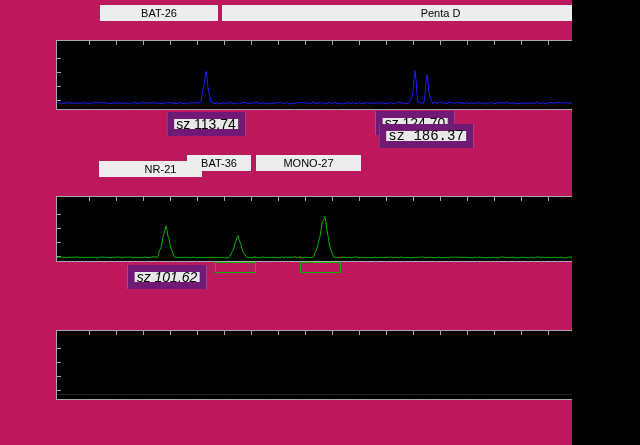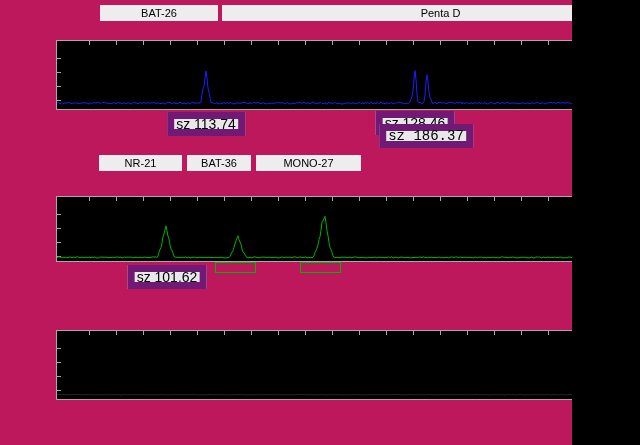--- a/index.html
+++ b/index.html
@@ -76,33 +76,33 @@
     <div class="marker-label" style="left: 100px; top: 5px; width: 118px;">BAT-26</div>
     <div class="marker-label" style="left: 222px; top: 5px; width: 389px; padding-left: 24px;">Penta D</div>
     <div class="panel-frame" style="left: 56px; top: 40px; width: 556px; height: 70px;">
       <div class="ticks-top"></div>
       <div class="ticks-left"></div>
       <svg width="554" height="68" class="trace-svg">
         <polyline points="0,61.8 1,61.4 2,62.5 3,62.8 4,62.6 5,61.6 6,62.6 7,62.4 8,61.6 9,62.4 10,61.9 11,61.5 12,61.3 13,62.1 14,62.5 15,62.2 16,62.2 17,61.9 18,62.5 19,61.5 20,62.8 21,61.6 22,62.9 23,62.4 24,62.2 25,62.0 26,61.9 27,61.8 28,61.7 29,62.3 30,61.5 31,62.9 32,62.9 33,62.3 34,61.4 35,62.8 36,61.6 37,61.9 38,61.5 39,62.3 40,61.6 41,61.6 42,61.9 43,61.8 44,62.5 45,61.4 46,61.6 47,61.5 48,61.8 49,62.1 50,61.7 51,62.5 52,62.6 53,62.1 54,62.6 55,62.3 56,62.1 57,61.4 58,62.3 59,62.7 60,61.8 61,61.7 62,61.3 63,62.9 64,61.7 65,62.7 66,62.4 67,61.5 68,62.4 69,62.9 70,62.2 71,61.5 72,62.0 73,62.9 74,62.9 75,62.4 76,61.3 77,62.1 78,61.8 79,61.8 80,62.2 81,62.8 82,61.9 83,62.2 84,61.2 85,62.8 86,61.5 87,61.6 88,61.9 89,62.8 90,61.5 91,61.9 92,62.0 93,61.8 94,62.2 95,61.7 96,61.9 97,62.0 98,61.3 99,62.9 100,62.3 101,61.8 102,62.0 103,62.5 104,62.5 105,62.3 106,61.7 107,62.5 108,62.9 109,62.8 110,61.3 111,61.4 112,61.5 113,61.5 114,62.2 115,62.4 116,62.4 117,61.2 118,62.9 119,61.6 120,63.0 121,62.3 122,61.9 123,61.3 124,61.7 125,62.4 126,62.7 127,62.1 128,62.5 129,62.8 130,62.7 131,61.4 132,62.7 133,62.9 134,61.9 135,61.6 136,61.8 137,61.6 138,62.3 139,62.3 140,61.4 141,62.3 142,61.8 143,62.1 144,60.4 145,53.3 146,47.9 147,45.2 148,37.0 149,30.0 150,37.3 151,47.4 152,51.4 153,56.9 154,61.5 155,61.6 156,61.7 157,62.4 158,62.9 159,61.6 160,62.1 161,62.5 162,62.8 163,62.9 164,61.8 165,62.7 166,62.1 167,61.6 168,62.3 169,62.6 170,61.3 171,62.7 172,61.8 173,61.9 174,61.4 175,62.7 176,62.7 177,62.9 178,62.6 179,62.8 180,61.3 181,62.6 182,61.7 183,62.8 184,61.9 185,62.0 186,61.4 187,61.7 188,61.2 189,61.7 190,62.9 191,62.3 192,62.9 193,61.3 194,62.7 195,62.6 196,61.4 197,61.5 198,61.7 199,62.4 200,61.7 201,61.3 202,62.0 203,62.5 204,62.4 205,62.8 206,61.3 207,62.6 208,62.4 209,62.9 210,62.8 211,61.8 212,62.8 213,62.3 214,62.1 215,62.1 216,62.2 217,62.5 218,61.9 219,61.7 220,62.2 221,61.3 222,61.8 223,62.3 224,61.5 225,61.9 226,62.1 227,61.8 228,62.9 229,62.6 230,61.3 231,62.3 232,63.0 233,62.8 234,62.9 235,62.6 236,62.2 237,62.3 238,62.5 239,62.1 240,61.4 241,61.9 242,61.9 243,61.3 244,61.9 245,62.6 246,61.3 247,61.6 248,61.7 249,62.4 250,62.2 251,61.9 252,62.0 253,62.9 254,62.7 255,61.2 256,61.2 257,61.3 258,62.9 259,61.7 260,62.4 261,62.7 262,61.8 263,61.8 264,61.6 265,62.6 266,62.3 267,62.6 268,61.6 269,63.0 270,63.0 271,61.6 272,61.5 273,62.1 274,61.8 275,62.4 276,62.8 277,61.6 278,61.3 279,62.4 280,61.9 281,63.0 282,62.1 283,62.0 284,63.0 285,63.0 286,63.0 287,62.4 288,62.3 289,62.2 290,62.2 291,61.3 292,62.6 293,61.8 294,62.8 295,61.7 296,62.1 297,62.3 298,62.1 299,62.5 300,62.8 301,61.5 302,62.0 303,61.7 304,62.7 305,61.9 306,61.9 307,63.0 308,61.4 309,62.5 310,61.8 311,61.4 312,62.9 313,61.9 314,61.3 315,62.3 316,62.5 317,62.1 318,61.8 319,63.0 320,61.3 321,62.4 322,62.5 323,61.6 324,61.5 325,62.1 326,62.4 327,62.0 328,62.9 329,63.0 330,61.4 331,62.2 332,62.4 333,62.5 334,61.3 335,61.9 336,62.8 337,62.8 338,62.4 339,61.4 340,62.5 341,61.5 342,61.3 343,61.4 344,61.9 345,61.7 346,62.3 347,62.9 348,61.9 349,62.8 350,61.9 351,62.9 352,61.9 353,61.0 354,58.3 355,55.3 356,50.1 357,38.3 358,29.6 359,38.2 360,53.0 361,61.1 362,61.3 363,61.6 364,61.9 365,62.9 366,62.4 367,60.4 368,54.3 369,41.0 370,33.7 371,40.8 372,51.3 373,56.6 374,58.5 375,61.0 376,62.9 377,61.6 378,61.4 379,62.2 380,63.0 381,61.5 382,61.6 383,61.3 384,61.5 385,62.4 386,61.3 387,62.2 388,62.0 389,62.2 390,62.9 391,61.3 392,61.5 393,61.2 394,61.6 395,61.9 396,61.6 397,61.9 398,62.8 399,61.7 400,61.5 401,61.7 402,62.4 403,61.6 404,61.2 405,63.0 406,61.3 407,62.6 408,62.7 409,61.8 410,61.4 411,62.6 412,62.1 413,62.4 414,62.0 415,61.7 416,62.9 417,62.0 418,61.6 419,62.2 420,61.6 421,62.7 422,61.3 423,62.1 424,62.6 425,61.4 426,62.6 427,62.3 428,61.6 429,62.4 430,62.9 431,63.0 432,62.6 433,61.7 434,61.2 435,62.4 436,61.8 437,62.8 438,62.8 439,62.2 440,61.5 441,61.4 442,62.3 443,62.1 444,62.7 445,61.2 446,61.8 447,62.4 448,62.0 449,61.9 450,61.5 451,61.9 452,61.6 453,63.0 454,62.1 455,61.8 456,62.4 457,61.8 458,61.9 459,62.6 460,62.1 461,62.9 462,62.9 463,62.1 464,62.3 465,62.4 466,61.2 467,62.8 468,62.4 469,62.2 470,62.0 471,61.9 472,62.6 473,62.8 474,62.1 475,61.6 476,62.4 477,62.2 478,62.0 479,62.1 480,61.4 481,61.3 482,62.8 483,62.7 484,62.4 485,62.1 486,61.6 487,62.7 488,62.7 489,62.8 490,61.4 491,62.1 492,61.9 493,61.5 494,61.3 495,61.9 496,62.1 497,61.5 498,61.9 499,62.5 500,61.8 501,61.3 502,61.9 503,61.5 504,62.7 505,61.5 506,61.6 507,62.0 508,62.2 509,61.5 510,62.0 511,61.6 512,62.1 513,61.8 514,62.3 515,62.8 516,62.6 517,62.0 518,62.6 519,61.8 520,61.6 521,62.8 522,62.2 523,62.3 524,62.6 525,61.4 526,61.4 527,62.9 528,62.1 529,61.8 530,61.3 531,61.8 532,62.7 533,62.4 534,61.6 535,61.7 536,61.9 537,62.5 538,61.5 539,62.5 540,61.9 541,61.4 542,61.8 543,62.7 544,62.5 545,62.7 546,62.4 547,62.1 548,62.4 549,62.0 550,61.5 551,62.2 552,62.6 553,61.5 554,61.2" fill="none" stroke="#1e1eff" stroke-width="1"></polyline>
       </svg>
     </div>
     <div class="peak-label" style="left: 206px; top: 112px;">sz 113.74</div>
-    <div class="peak-label" style="left: 415px; top: 111px;">sz 128.46</div>
+    <div class="peak-label" style="left: 415px; top: 111px;">sz 124.70</div>
     <div class="peak-label" style="left: 426px; top: 124px; font-family: Liberation Mono, monospace;">sz 186.37</div>
-    <div class="marker-label" style="left: 99px; top: 155px; width: 83px;">NR-21</div>
+    <div class="marker-label" style="left: 99px; top: 161px; width: 83px; padding-left: 20px;">NR-21</div>
     <div class="marker-label" style="left: 187px; top: 155px; width: 64px;">BAT-36</div>
     <div class="marker-label" style="left: 256px; top: 155px; width: 105px;">MONO-27</div>
     <div class="panel-frame" style="left: 56px; top: 196px; width: 556px; height: 66px;">
       <div class="ticks-top"></div>
       <div class="ticks-left"></div>
       <svg width="554" height="64" class="trace-svg">
         <polyline points="0,60.8 1,59.9 2,60.0 3,60.2 4,60.3 5,60.4 6,60.3 7,60.2 8,60.5 9,60.9 10,60.3 11,61.0 12,60.0 13,60.0 14,60.2 15,60.9 16,60.1 17,60.0 18,60.6 19,60.1 20,59.9 21,59.8 22,60.6 23,60.6 24,60.5 25,60.0 26,60.4 27,60.9 28,60.2 29,60.0 30,60.6 31,60.6 32,60.1 33,60.2 34,60.8 35,60.2 36,60.4 37,60.3 38,59.9 39,60.8 40,61.0 41,60.9 42,60.8 43,59.9 44,60.4 45,59.9 46,60.2 47,60.3 48,60.1 49,60.2 50,60.2 51,60.8 52,60.5 53,60.6 54,60.4 55,60.7 56,59.9 57,60.6 58,60.3 59,60.1 60,60.0 61,59.9 62,60.5 63,60.2 64,60.3 65,60.8 66,60.9 67,59.8 68,60.3 69,60.3 70,60.3 71,59.9 72,60.4 73,60.0 74,60.1 75,60.6 76,60.9 77,60.6 78,60.4 79,60.0 80,60.7 81,60.6 82,60.6 83,60.1 84,60.6 85,60.8 86,60.6 87,60.0 88,60.1 89,60.4 90,60.5 91,60.6 92,60.4 93,60.7 94,60.4 95,60.0 96,59.8 97,60.2 98,59.8 99,59.9 100,60.6 101,59.0 102,55.3 103,52.4 104,50.7 105,46.0 106,39.9 107,36.8 108,33.0 109,28.8 110,33.6 111,39.2 112,41.9 113,47.9 114,51.9 115,53.5 116,56.2 117,59.3 118,60.0 119,60.3 120,60.3 121,60.5 122,60.2 123,60.7 124,60.1 125,60.7 126,59.9 127,60.8 128,60.1 129,59.9 130,60.9 131,60.3 132,60.0 133,61.0 134,60.8 135,60.0 136,60.6 137,59.9 138,60.3 139,60.6 140,60.7 141,60.6 142,60.3 143,60.3 144,60.4 145,60.5 146,60.6 147,60.2 148,60.7 149,60.0 150,60.9 151,60.3 152,60.2 153,60.8 154,60.1 155,60.8 156,60.4 157,60.7 158,60.2 159,60.6 160,60.6 161,60.1 162,60.9 163,60.3 164,60.1 165,60.7 166,60.5 167,61.0 168,60.7 169,60.9 170,60.9 171,60.4 172,60.6 173,59.4 174,57.0 175,55.1 176,53.7 177,50.3 178,46.7 179,43.8 180,41.1 181,38.8 182,42.6 183,45.0 184,47.4 185,52.0 186,55.1 187,55.9 188,57.8 189,59.5 190,60.3 191,60.6 192,60.9 193,60.1 194,60.6 195,61.0 196,60.2 197,59.9 198,59.9 199,60.1 200,60.6 201,60.7 202,60.6 203,60.9 204,60.5 205,60.0 206,60.2 207,60.1 208,60.2 209,60.6 210,60.1 211,60.6 212,60.3 213,60.1 214,60.8 215,60.0 216,60.7 217,60.2 218,60.4 219,60.2 220,60.8 221,61.0 222,60.6 223,60.9 224,60.1 225,60.1 226,60.0 227,60.8 228,60.7 229,59.9 230,60.2 231,60.5 232,60.2 233,60.2 234,60.4 235,60.4 236,60.3 237,59.9 238,59.9 239,60.0 240,60.8 241,60.7 242,60.0 243,60.2 244,59.9 245,61.0 246,60.1 247,60.6 248,60.1 249,59.9 250,61.0 251,60.4 252,60.3 253,60.7 254,60.2 255,60.8 256,60.0 257,58.8 258,55.5 259,53.6 260,51.1 261,47.5 262,42.6 263,39.7 264,33.2 265,25.2 266,24.0 267,21.7 268,19.4 269,25.9 270,33.8 271,38.7 272,45.3 273,50.5 274,52.6 275,55.6 276,58.5 277,60.3 278,60.1 279,60.7 280,60.1 281,60.6 282,60.4 283,60.9 284,60.3 285,60.0 286,60.4 287,60.1 288,60.3 289,60.3 290,60.5 291,60.7 292,60.2 293,60.0 294,60.7 295,60.8 296,60.3 297,59.9 298,60.3 299,59.9 300,60.1 301,60.7 302,60.6 303,60.8 304,60.3 305,60.6 306,60.4 307,60.9 308,60.8 309,60.7 310,60.9 311,60.6 312,60.1 313,61.0 314,60.6 315,60.4 316,60.6 317,60.5 318,59.9 319,60.5 320,60.9 321,60.5 322,60.2 323,60.1 324,60.6 325,60.4 326,60.0 327,60.9 328,60.5 329,60.1 330,60.7 331,60.1 332,59.9 333,60.9 334,59.8 335,60.1 336,61.0 337,60.5 338,60.2 339,60.4 340,60.3 341,60.9 342,61.0 343,59.9 344,60.5 345,59.9 346,60.2 347,60.9 348,60.3 349,60.5 350,60.4 351,60.4 352,60.4 353,60.9 354,61.0 355,60.5 356,60.7 357,60.3 358,60.4 359,60.5 360,60.2 361,60.8 362,59.8 363,60.3 364,60.0 365,60.6 366,60.0 367,59.8 368,61.0 369,60.0 370,61.0 371,60.6 372,59.9 373,60.7 374,60.2 375,60.3 376,60.7 377,60.3 378,60.7 379,60.6 380,60.5 381,60.7 382,59.9 383,60.4 384,61.0 385,60.4 386,60.5 387,60.9 388,60.5 389,60.5 390,60.1 391,60.9 392,60.9 393,60.4 394,59.9 395,60.2 396,60.2 397,60.5 398,60.1 399,60.1 400,59.9 401,60.3 402,60.8 403,59.9 404,60.1 405,60.7 406,60.2 407,60.4 408,60.4 409,60.0 410,60.6 411,60.6 412,60.3 413,60.1 414,60.9 415,60.5 416,61.0 417,60.7 418,60.0 419,60.3 420,60.8 421,60.7 422,59.8 423,60.6 424,59.9 425,60.4 426,60.8 427,60.5 428,60.3 429,61.0 430,60.9 431,60.2 432,60.6 433,60.5 434,60.8 435,60.3 436,60.2 437,60.4 438,60.9 439,60.4 440,60.9 441,60.6 442,60.9 443,60.6 444,60.1 445,59.8 446,60.1 447,60.2 448,60.3 449,60.4 450,60.3 451,60.7 452,60.7 453,60.0 454,60.4 455,60.6 456,59.8 457,60.3 458,60.8 459,60.7 460,60.8 461,60.8 462,60.7 463,60.5 464,60.1 465,60.7 466,59.9 467,60.6 468,60.1 469,61.0 470,60.6 471,60.9 472,60.8 473,60.9 474,60.1 475,60.2 476,60.8 477,60.8 478,60.9 479,59.9 480,60.2 481,60.0 482,60.1 483,60.1 484,60.8 485,61.0 486,60.1 487,60.2 488,60.7 489,60.8 490,60.1 491,60.1 492,60.5 493,60.2 494,60.9 495,59.9 496,61.0 497,60.3 498,59.8 499,60.9 500,60.3 501,60.9 502,60.5 503,60.2 504,60.1 505,60.6 506,60.9 507,60.7 508,60.7 509,60.6 510,61.0 511,60.3 512,59.9 513,60.3 514,60.0 515,60.9 516,60.7 517,60.6 518,60.5 519,60.5 520,60.4 521,60.8 522,60.3 523,60.0 524,60.0 525,60.8 526,60.2 527,60.0 528,60.3 529,60.5 530,60.2 531,60.8 532,60.3 533,60.3 534,60.5 535,60.5 536,60.9 537,60.2 538,60.3 539,60.3 540,60.5 541,60.7 542,60.4 543,60.9 544,59.8 545,60.7 546,61.0 547,60.8 548,60.7 549,60.2 550,60.8 551,59.8 552,60.4 553,60.4 554,60.1" fill="none" stroke="#00b400" stroke-width="1"></polyline>
       </svg>
     </div>
-    <div class="peak-label" style="left: 167px; top: 265px;">sz 101.62</div>
+    <div class="peak-label" style="left: 167px; top: 265px; font-style: italic;">sz 101.62</div>
     <div class="bin-box" style="left: 215px; top: 262px; width: 41px; height: 11px; border-color: rgb(0, 180, 0);"></div>
     <div class="bin-box" style="left: 300px; top: 262px; width: 41px; height: 11px; border-color: rgb(0, 180, 0);"></div>
     <div class="panel-frame" style="left: 56px; top: 330px; width: 556px; height: 70px;">
       <div class="ticks-top"></div>
       <div class="ticks-left"></div>
       <svg width="554" height="68" class="trace-svg">
         <polyline points="0,63.6 1,63.6 2,63.4 3,63.6 4,63.5 5,63.8 6,63.4 7,63.6 8,63.6 9,63.5 10,63.5 11,63.9 12,63.5 13,63.8 14,63.7 15,63.8 16,63.4 17,63.5 18,63.5 19,63.4 20,63.6 21,63.7 22,63.6 23,63.7 24,64.0 25,63.6 26,63.6 27,63.6 28,63.8 29,63.6 30,63.5 31,63.4 32,63.5 33,63.9 34,63.9 35,63.6 36,63.5 37,63.9 38,63.8 39,63.8 40,63.7 41,63.6 42,64.0 43,63.7 44,63.6 45,63.8 46,63.6 47,63.9 48,63.5 49,63.7 50,63.9 51,63.5 52,63.9 53,63.8 54,63.6 55,63.8 56,63.4 57,63.4 58,63.9 59,63.6 60,63.5 61,63.8 62,63.6 63,64.0 64,64.0 65,63.8 66,63.6 67,63.5 68,63.8 69,63.7 70,63.9 71,63.5 72,63.7 73,63.8 74,63.7 75,63.7 76,63.5 77,63.7 78,63.6 79,63.4 80,63.7 81,63.6 82,63.8 83,63.6 84,63.7 85,63.9 86,63.7 87,63.4 88,64.0 89,63.7 90,63.8 91,63.9 92,63.4 93,64.0 94,63.8 95,63.8 96,63.7 97,63.7 98,63.9 99,64.0 100,63.7 101,63.6 102,63.9 103,63.8 104,63.7 105,63.7 106,63.5 107,63.5 108,64.0 109,63.9 110,63.8 111,63.7 112,63.6 113,63.9 114,63.9 115,64.0 116,63.5 117,63.7 118,63.7 119,63.5 120,63.5 121,63.7 122,63.7 123,63.5 124,63.7 125,63.9 126,63.6 127,63.5 128,63.7 129,63.5 130,64.0 131,63.5 132,63.6 133,63.7 134,63.8 135,63.5 136,63.7 137,63.6 138,63.7 139,63.6 140,63.8 141,64.0 142,63.9 143,63.7 144,63.9 145,63.6 146,63.6 147,64.0 148,63.8 149,63.8 150,63.9 151,63.5 152,63.5 153,63.4 154,63.7 155,63.6 156,63.5 157,63.6 158,63.9 159,63.8 160,63.6 161,63.6 162,63.7 163,63.9 164,63.5 165,63.9 166,63.7 167,63.5 168,63.7 169,64.0 170,63.9 171,63.9 172,63.8 173,63.8 174,63.8 175,63.7 176,63.5 177,63.8 178,63.9 179,63.5 180,63.5 181,63.5 182,63.5 183,63.8 184,63.6 185,63.9 186,63.5 187,63.8 188,63.7 189,63.9 190,64.0 191,63.9 192,63.7 193,63.8 194,63.8 195,63.8 196,63.7 197,63.5 198,63.9 199,63.9 200,63.6 201,63.8 202,63.6 203,63.7 204,63.9 205,63.8 206,63.5 207,63.9 208,63.6 209,63.5 210,63.5 211,64.0 212,63.4 213,63.8 214,63.5 215,63.6 216,63.8 217,63.6 218,63.7 219,63.9 220,63.6 221,63.5 222,63.8 223,63.8 224,63.5 225,64.0 226,63.9 227,63.8 228,63.5 229,63.6 230,63.8 231,63.9 232,63.9 233,63.7 234,63.7 235,63.5 236,63.8 237,64.0 238,63.7 239,63.4 240,63.8 241,63.8 242,63.4 243,63.5 244,63.6 245,63.5 246,63.4 247,63.9 248,63.5 249,63.4 250,63.9 251,63.8 252,63.7 253,64.0 254,63.4 255,63.5 256,63.9 257,64.0 258,63.8 259,63.9 260,63.4 261,63.7 262,63.9 263,63.9 264,63.5 265,63.6 266,64.0 267,63.6 268,63.8 269,64.0 270,63.8 271,63.9 272,63.7 273,63.7 274,63.4 275,64.0 276,63.8 277,63.5 278,63.5 279,63.9 280,63.7 281,63.7 282,63.5 283,63.9 284,63.9 285,63.8 286,63.9 287,63.6 288,63.8 289,63.9 290,64.0 291,64.0 292,63.7 293,63.4 294,64.0 295,63.7 296,63.6 297,63.5 298,63.6 299,63.6 300,63.7 301,63.7 302,63.8 303,63.5 304,63.9 305,63.9 306,64.0 307,63.9 308,63.7 309,63.7 310,64.0 311,63.5 312,63.5 313,63.9 314,63.8 315,63.9 316,63.5 317,63.5 318,63.8 319,63.6 320,63.8 321,63.8 322,63.4 323,63.6 324,63.6 325,64.0 326,63.5 327,63.4 328,63.7 329,63.7 330,63.7 331,63.6 332,64.0 333,63.6 334,63.4 335,63.5 336,63.5 337,63.5 338,63.8 339,63.6 340,63.6 341,63.4 342,63.8 343,63.5 344,64.0 345,63.8 346,63.5 347,63.9 348,64.0 349,63.9 350,63.6 351,63.4 352,63.4 353,63.5 354,63.7 355,63.5 356,63.9 357,63.5 358,63.8 359,63.9 360,63.5 361,63.7 362,63.8 363,63.7 364,63.9 365,63.6 366,63.7 367,63.7 368,64.0 369,63.9 370,63.5 371,63.6 372,63.5 373,63.5 374,63.4 375,63.9 376,63.5 377,63.8 378,63.9 379,63.9 380,63.8 381,63.6 382,63.8 383,63.9 384,63.4 385,63.6 386,63.7 387,63.8 388,63.6 389,63.7 390,63.8 391,63.5 392,63.6 393,63.9 394,63.8 395,63.7 396,63.6 397,63.6 398,63.8 399,63.5 400,63.7 401,63.6 402,63.9 403,63.5 404,63.5 405,63.8 406,63.7 407,63.9 408,63.7 409,63.7 410,63.8 411,63.9 412,63.6 413,63.7 414,63.5 415,63.9 416,63.8 417,63.5 418,63.7 419,63.4 420,63.7 421,63.4 422,64.0 423,63.8 424,63.9 425,63.5 426,63.5 427,63.8 428,63.5 429,63.9 430,63.4 431,63.7 432,64.0 433,63.7 434,63.9 435,63.6 436,63.8 437,63.9 438,63.6 439,63.4 440,63.9 441,63.9 442,63.6 443,63.8 444,63.5 445,63.4 446,63.8 447,64.0 448,63.9 449,63.8 450,63.9 451,63.5 452,63.5 453,63.7 454,63.8 455,63.8 456,63.6 457,63.5 458,63.9 459,64.0 460,63.9 461,63.5 462,63.4 463,63.7 464,63.6 465,63.5 466,63.8 467,64.0 468,63.9 469,64.0 470,63.7 471,63.8 472,64.0 473,63.7 474,63.6 475,63.6 476,63.9 477,63.6 478,63.6 479,63.9 480,63.5 481,64.0 482,63.4 483,63.7 484,63.8 485,63.5 486,64.0 487,63.9 488,63.9 489,63.4 490,63.6 491,63.7 492,63.6 493,63.7 494,64.0 495,63.8 496,63.4 497,63.7 498,63.5 499,63.8 500,63.9 501,63.9 502,63.8 503,63.8 504,63.4 505,63.9 506,63.6 507,63.7 508,63.8 509,63.8 510,63.8 511,63.9 512,63.5 513,63.4 514,63.9 515,63.6 516,63.7 517,63.6 518,63.9 519,63.6 520,63.9 521,63.5 522,63.6 523,63.9 524,64.0 525,64.0 526,63.5 527,63.9 528,63.9 529,63.5 530,63.6 531,63.8 532,63.8 533,63.5 534,63.8 535,63.4 536,63.8 537,63.9 538,64.0 539,63.8 540,63.8 541,64.0 542,63.8 543,63.7 544,63.8 545,63.5 546,63.5 547,63.8 548,63.8 549,63.5 550,63.7 551,63.5 552,63.5 553,63.9 554,63.9" fill="none" stroke="#262626" stroke-width="1"></polyline>
       </svg>
     </div>
   </div>

